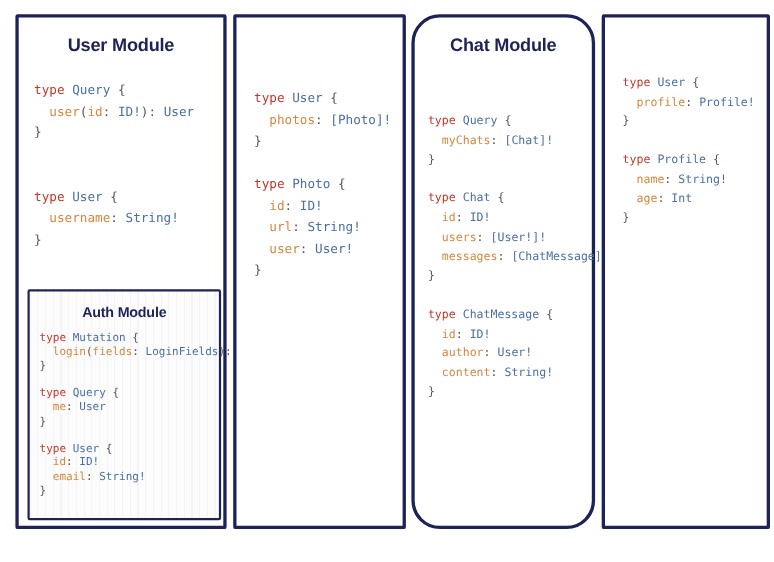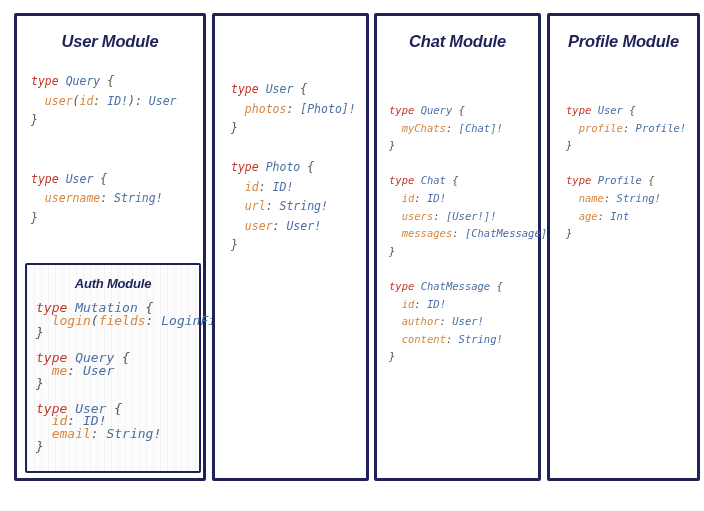--- a/index.html
+++ b/index.html
@@ -12,21 +12,20 @@
     height: 511px;
     font-family: "Liberation Sans", sans-serif;
     overflow: hidden;
   }
 
   #board {
     position: relative;
     width: 704px;
     height: 511px;
     background: #ffffff;
-    font-style: italic;
   }
 
   .panel {
     position: absolute;
     box-sizing: border-box;
     background: #ffffff;
     border: 3px solid #1f2257;
     border-radius: 2px;
   }
 
@@ -73,44 +72,43 @@
     left: 0; right: 0; top: 0; bottom: 0;
     pointer-events: none;
     background-image:
       repeating-linear-gradient(90deg, rgba(30,34,90,.035) 0 1px, rgba(0,0,0,0) 1px 7px);
   }
 
   #code-user    { margin: 21px 0 0 14px; font-size: 11.5px; line-height: 19.5px; }
   #code-gallery { margin: 64px 0 0 16px; font-size: 11.5px; line-height: 19.5px; }
   #code-chat    { margin: 51px 0 0 12px; font-size: 10.5px; line-height: 17.6px; }
   #code-profile { margin: 51px 0 0 16px; font-size: 10.5px; line-height: 17.6px; }
-  #code-auth    { margin: 11px 0 0 9px;  font-size: 13px;  line-height: 12.6px; position: relative; }
+  #code-auth    { margin: 11px 0 0 9px;  font-size: 10px;  line-height: 12.6px; position: relative; }
 </style>
 </head>
 <body>
 
 <div id="board" style="background: rgb(255, 255, 255);">
 
   <div class="panel" id="panel-user" style="border-color: rgb(31, 34, 87);">
     <div class="panel-title lg" style="color: rgb(31, 34, 87);">User Module</div>
     <div class="code" id="code-user"><div><span class="k" style="color: rgb(192, 57, 43);">type</span><span class="p" style="color: rgb(85, 85, 85);"> </span><span class="t" style="color: rgb(74, 111, 165);">Query</span><span class="p" style="color: rgb(85, 85, 85);"> {</span></div><div><span class="p" style="color: rgb(85, 85, 85);">  </span><span class="f" style="color: rgb(212, 136, 63);">user</span><span class="p" style="color: rgb(85, 85, 85);">(</span><span class="f" style="color: rgb(212, 136, 63);">id</span><span class="p" style="color: rgb(85, 85, 85);">: </span><span class="t" style="color: rgb(74, 111, 165);">ID</span><span class="t" style="color: rgb(74, 111, 165);">!</span><span class="p" style="color: rgb(85, 85, 85);">): </span><span class="t" style="color: rgb(74, 111, 165);">User</span></div><div><span class="p" style="color: rgb(85, 85, 85);">}</span></div><div>&nbsp;</div><div>&nbsp;</div><div><span class="k" style="color: rgb(192, 57, 43);">type</span><span class="p" style="color: rgb(85, 85, 85);"> </span><span class="t" style="color: rgb(74, 111, 165);">User</span><span class="p" style="color: rgb(85, 85, 85);"> {</span></div><div><span class="p" style="color: rgb(85, 85, 85);">  </span><span class="f" style="color: rgb(212, 136, 63);">username</span><span class="p" style="color: rgb(85, 85, 85);">: </span><span class="t" style="color: rgb(74, 111, 165);">String</span><span class="t" style="color: rgb(74, 111, 165);">!</span></div><div><span class="p" style="color: rgb(85, 85, 85);">}</span></div></div>
 
     <div class="panel" id="panel-auth" style="border-color: rgb(31, 34, 87);">
       <div class="panel-title sm" style="color: rgb(31, 34, 87);">Auth Module</div>
       <div class="code" id="code-auth"><div><span class="k" style="color: rgb(192, 57, 43);">type</span><span class="p" style="color: rgb(85, 85, 85);"> </span><span class="t" style="color: rgb(74, 111, 165);">Mutation</span><span class="p" style="color: rgb(85, 85, 85);"> {</span></div><div><span class="p" style="color: rgb(85, 85, 85);">  </span><span class="f" style="color: rgb(212, 136, 63);">login</span><span class="p" style="color: rgb(85, 85, 85);">(</span><span class="f" style="color: rgb(212, 136, 63);">fields</span><span class="p" style="color: rgb(85, 85, 85);">: </span><span class="t" style="color: rgb(74, 111, 165);">LoginFields</span><span class="p" style="color: rgb(85, 85, 85);">): </span><span class="t" style="color: rgb(74, 111, 165);">User</span></div><div><span class="p" style="color: rgb(85, 85, 85);">}</span></div><div>&nbsp;</div><div><span class="k" style="color: rgb(192, 57, 43);">type</span><span class="p" style="color: rgb(85, 85, 85);"> </span><span class="t" style="color: rgb(74, 111, 165);">Query</span><span class="p" style="color: rgb(85, 85, 85);"> {</span></div><div><span class="p" style="color: rgb(85, 85, 85);">  </span><span class="f" style="color: rgb(212, 136, 63);">me</span><span class="p" style="color: rgb(85, 85, 85);">: </span><span class="t" style="color: rgb(74, 111, 165);">User</span></div><div><span class="p" style="color: rgb(85, 85, 85);">}</span></div><div>&nbsp;</div><div><span class="k" style="color: rgb(192, 57, 43);">type</span><span class="p" style="color: rgb(85, 85, 85);"> </span><span class="t" style="color: rgb(74, 111, 165);">User</span><span class="p" style="color: rgb(85, 85, 85);"> {</span></div><div><span class="p" style="color: rgb(85, 85, 85);">  </span><span class="f" style="color: rgb(212, 136, 63);">id</span><span class="p" style="color: rgb(85, 85, 85);">: </span><span class="t" style="color: rgb(74, 111, 165);">ID</span><span class="t" style="color: rgb(74, 111, 165);">!</span></div><div><span class="p" style="color: rgb(85, 85, 85);">  </span><span class="f" style="color: rgb(212, 136, 63);">email</span><span class="p" style="color: rgb(85, 85, 85);">: </span><span class="t" style="color: rgb(74, 111, 165);">String</span><span class="t" style="color: rgb(74, 111, 165);">!</span></div><div><span class="p" style="color: rgb(85, 85, 85);">}</span></div></div>
     </div>
   </div>
 
   <div class="panel" id="panel-gallery" style="border-color: rgb(31, 34, 87);">
     <div class="code" id="code-gallery"><div><span class="k" style="color: rgb(192, 57, 43);">type</span><span class="p" style="color: rgb(85, 85, 85);"> </span><span class="t" style="color: rgb(74, 111, 165);">User</span><span class="p" style="color: rgb(85, 85, 85);"> {</span></div><div><span class="p" style="color: rgb(85, 85, 85);">  </span><span class="f" style="color: rgb(212, 136, 63);">photos</span><span class="p" style="color: rgb(85, 85, 85);">: </span><span class="t" style="color: rgb(74, 111, 165);">[Photo]</span><span class="t" style="color: rgb(74, 111, 165);">!</span></div><div><span class="p" style="color: rgb(85, 85, 85);">}</span></div><div>&nbsp;</div><div><span class="k" style="color: rgb(192, 57, 43);">type</span><span class="p" style="color: rgb(85, 85, 85);"> </span><span class="t" style="color: rgb(74, 111, 165);">Photo</span><span class="p" style="color: rgb(85, 85, 85);"> {</span></div><div><span class="p" style="color: rgb(85, 85, 85);">  </span><span class="f" style="color: rgb(212, 136, 63);">id</span><span class="p" style="color: rgb(85, 85, 85);">: </span><span class="t" style="color: rgb(74, 111, 165);">ID</span><span class="t" style="color: rgb(74, 111, 165);">!</span></div><div><span class="p" style="color: rgb(85, 85, 85);">  </span><span class="f" style="color: rgb(212, 136, 63);">url</span><span class="p" style="color: rgb(85, 85, 85);">: </span><span class="t" style="color: rgb(74, 111, 165);">String</span><span class="t" style="color: rgb(74, 111, 165);">!</span></div><div><span class="p" style="color: rgb(85, 85, 85);">  </span><span class="f" style="color: rgb(212, 136, 63);">user</span><span class="p" style="color: rgb(85, 85, 85);">: </span><span class="t" style="color: rgb(74, 111, 165);">User</span><span class="t" style="color: rgb(74, 111, 165);">!</span></div><div><span class="p" style="color: rgb(85, 85, 85);">}</span></div></div>
   </div>
 
-  <div class="panel" id="panel-chat" style="border-color: rgb(31, 34, 87);">
+  <div class="panel" id="panel-chat" style="border-color: rgb(31, 34, 87); border-radius: 26px;">
     <div class="panel-title lg" style="color: rgb(31, 34, 87);">Chat Module</div>
     <div class="code" id="code-chat"><div><span class="k" style="color: rgb(192, 57, 43);">type</span><span class="p" style="color: rgb(85, 85, 85);"> </span><span class="t" style="color: rgb(74, 111, 165);">Query</span><span class="p" style="color: rgb(85, 85, 85);"> {</span></div><div><span class="p" style="color: rgb(85, 85, 85);">  </span><span class="f" style="color: rgb(212, 136, 63);">myChats</span><span class="p" style="color: rgb(85, 85, 85);">: </span><span class="t" style="color: rgb(74, 111, 165);">[Chat]</span><span class="t" style="color: rgb(74, 111, 165);">!</span></div><div><span class="p" style="color: rgb(85, 85, 85);">}</span></div><div>&nbsp;</div><div><span class="k" style="color: rgb(192, 57, 43);">type</span><span class="p" style="color: rgb(85, 85, 85);"> </span><span class="t" style="color: rgb(74, 111, 165);">Chat</span><span class="p" style="color: rgb(85, 85, 85);"> {</span></div><div><span class="p" style="color: rgb(85, 85, 85);">  </span><span class="f" style="color: rgb(212, 136, 63);">id</span><span class="p" style="color: rgb(85, 85, 85);">: </span><span class="t" style="color: rgb(74, 111, 165);">ID</span><span class="t" style="color: rgb(74, 111, 165);">!</span></div><div><span class="p" style="color: rgb(85, 85, 85);">  </span><span class="f" style="color: rgb(212, 136, 63);">users</span><span class="p" style="color: rgb(85, 85, 85);">: </span><span class="t" style="color: rgb(74, 111, 165);">[User!]</span><span class="t" style="color: rgb(74, 111, 165);">!</span></div><div><span class="p" style="color: rgb(85, 85, 85);">  </span><span class="f" style="color: rgb(212, 136, 63);">messages</span><span class="p" style="color: rgb(85, 85, 85);">: </span><span class="t" style="color: rgb(74, 111, 165);">[ChatMessage]</span><span class="t" style="color: rgb(74, 111, 165);">!</span></div><div><span class="p" style="color: rgb(85, 85, 85);">}</span></div><div>&nbsp;</div><div><span class="k" style="color: rgb(192, 57, 43);">type</span><span class="p" style="color: rgb(85, 85, 85);"> </span><span class="t" style="color: rgb(74, 111, 165);">ChatMessage</span><span class="p" style="color: rgb(85, 85, 85);"> {</span></div><div><span class="p" style="color: rgb(85, 85, 85);">  </span><span class="f" style="color: rgb(212, 136, 63);">id</span><span class="p" style="color: rgb(85, 85, 85);">: </span><span class="t" style="color: rgb(74, 111, 165);">ID</span><span class="t" style="color: rgb(74, 111, 165);">!</span></div><div><span class="p" style="color: rgb(85, 85, 85);">  </span><span class="f" style="color: rgb(212, 136, 63);">author</span><span class="p" style="color: rgb(85, 85, 85);">: </span><span class="t" style="color: rgb(74, 111, 165);">User</span><span class="t" style="color: rgb(74, 111, 165);">!</span></div><div><span class="p" style="color: rgb(85, 85, 85);">  </span><span class="f" style="color: rgb(212, 136, 63);">content</span><span class="p" style="color: rgb(85, 85, 85);">: </span><span class="t" style="color: rgb(74, 111, 165);">String</span><span class="t" style="color: rgb(74, 111, 165);">!</span></div><div><span class="p" style="color: rgb(85, 85, 85);">}</span></div></div>
   </div>
 
   <div class="panel" id="panel-profile" style="border-color: rgb(31, 34, 87);">
-    <div class="panel-title lg" style="color: rgb(31, 34, 87);">Profile Module</div>
     <div class="code" id="code-profile"><div><span class="k" style="color: rgb(192, 57, 43);">type</span><span class="p" style="color: rgb(85, 85, 85);"> </span><span class="t" style="color: rgb(74, 111, 165);">User</span><span class="p" style="color: rgb(85, 85, 85);"> {</span></div><div><span class="p" style="color: rgb(85, 85, 85);">  </span><span class="f" style="color: rgb(212, 136, 63);">profile</span><span class="p" style="color: rgb(85, 85, 85);">: </span><span class="t" style="color: rgb(74, 111, 165);">Profile</span><span class="t" style="color: rgb(74, 111, 165);">!</span></div><div><span class="p" style="color: rgb(85, 85, 85);">}</span></div><div>&nbsp;</div><div><span class="k" style="color: rgb(192, 57, 43);">type</span><span class="p" style="color: rgb(85, 85, 85);"> </span><span class="t" style="color: rgb(74, 111, 165);">Profile</span><span class="p" style="color: rgb(85, 85, 85);"> {</span></div><div><span class="p" style="color: rgb(85, 85, 85);">  </span><span class="f" style="color: rgb(212, 136, 63);">name</span><span class="p" style="color: rgb(85, 85, 85);">: </span><span class="t" style="color: rgb(74, 111, 165);">String</span><span class="t" style="color: rgb(74, 111, 165);">!</span></div><div><span class="p" style="color: rgb(85, 85, 85);">  </span><span class="f" style="color: rgb(212, 136, 63);">age</span><span class="p" style="color: rgb(85, 85, 85);">: </span><span class="t" style="color: rgb(74, 111, 165);">Int</span></div><div><span class="p" style="color: rgb(85, 85, 85);">}</span></div></div>
   </div>
 
 </div>
 
 </body></html>

